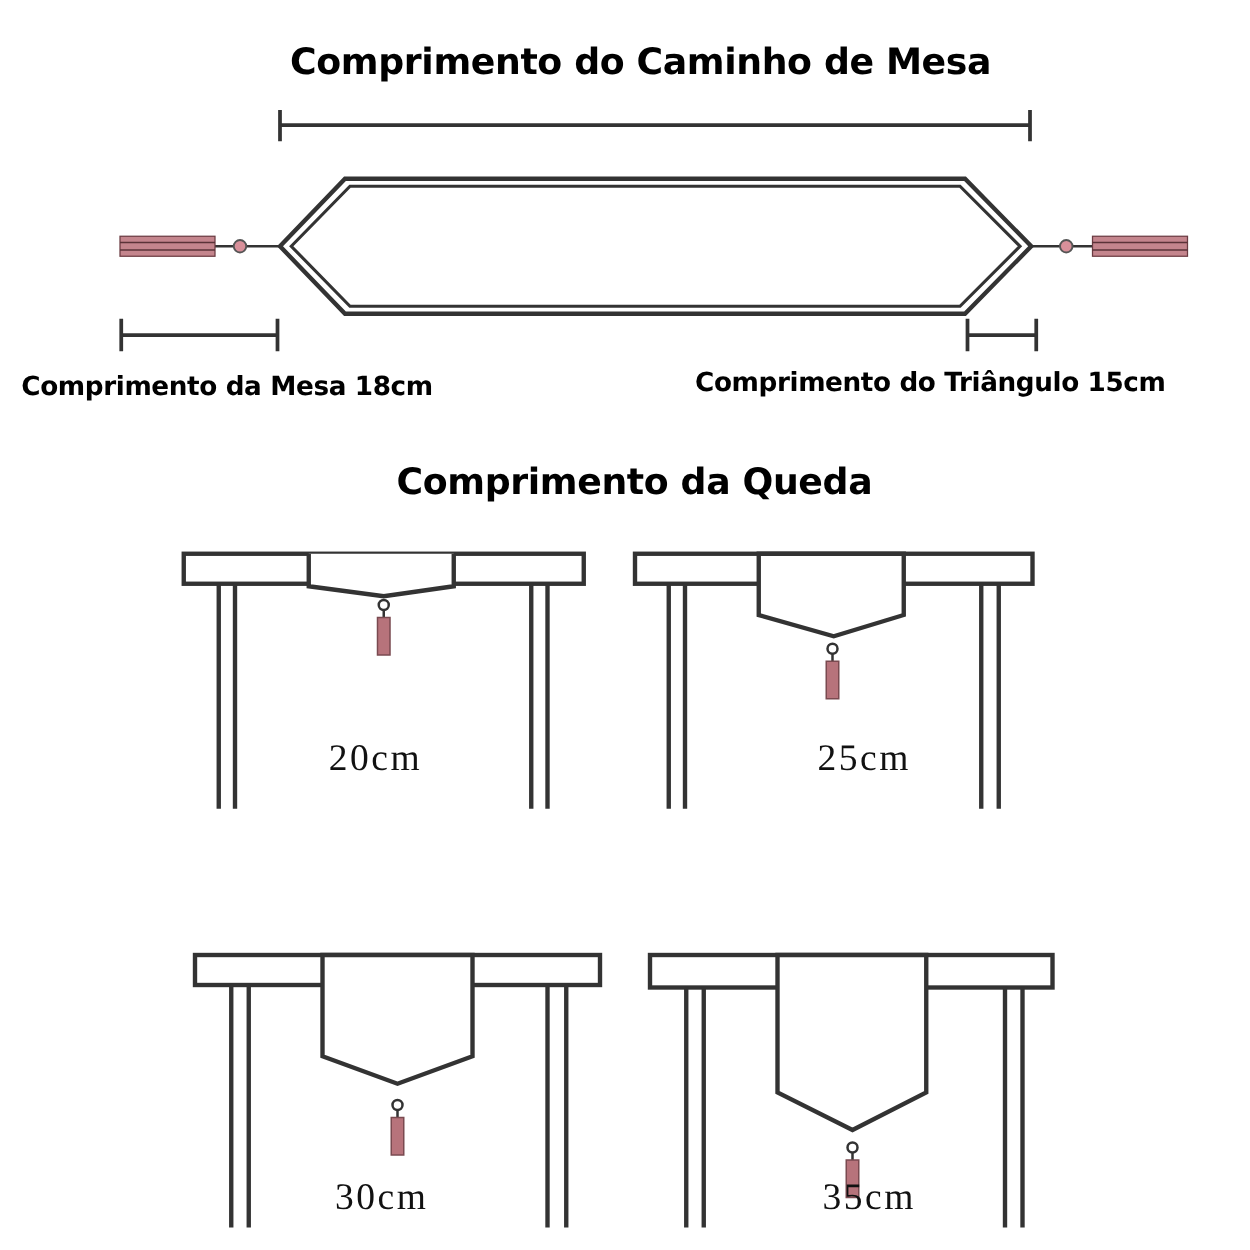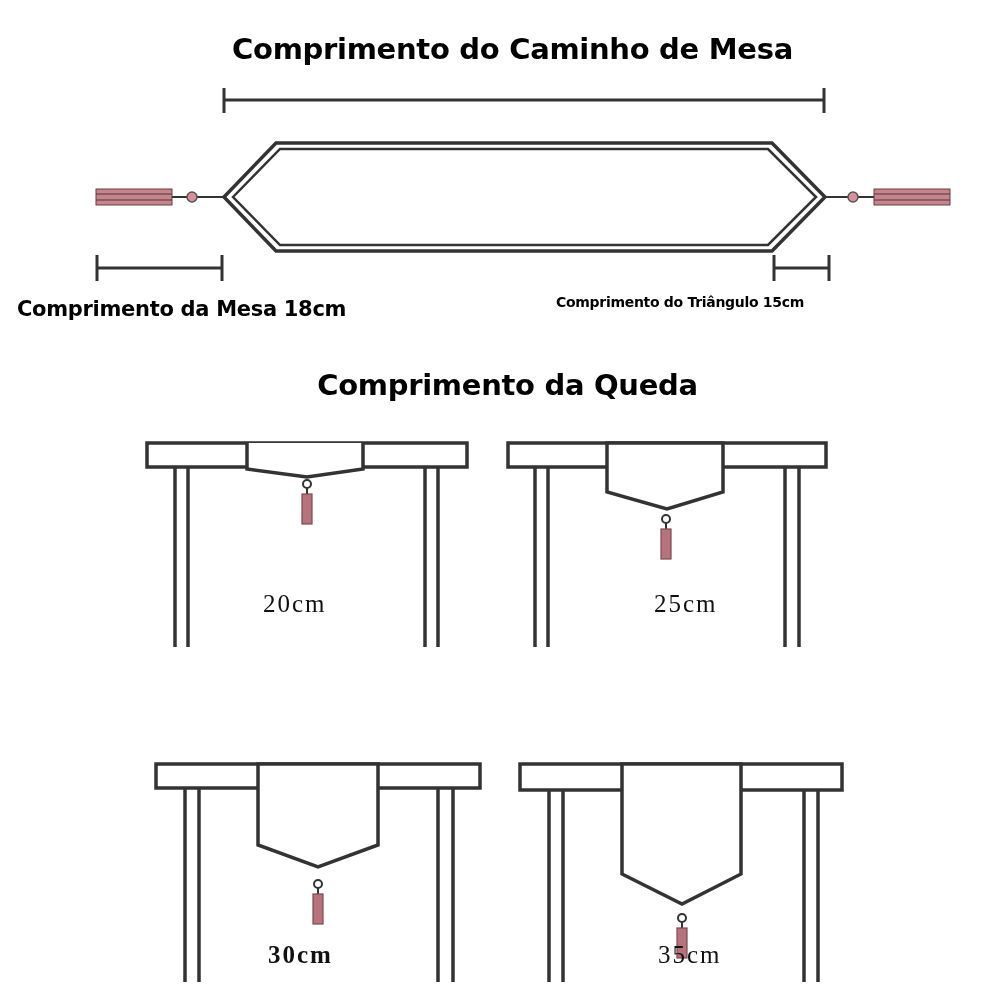--- a/index.html
+++ b/index.html
@@ -3,25 +3,25 @@
 <meta charset="utf-8">
 <style>
   html, body { margin: 0; padding: 0; background: #ffffff; }
   body { width: 1000px; height: 1000px; position: relative; overflow: hidden; }
   .label {
     position: absolute; font-family: "DejaVu Sans", "Liberation Sans", sans-serif;
     font-weight: bold; color: #000; white-space: nowrap; letter-spacing: -0.3px;
   }
   .title-main { left: 0; width: 1025px; top: 32px; font-size: 29px; text-align: center; }
   .label-tassel { left: 17px; top: 297px; font-size: 21px; }
-  .label-triangle { left: 556px; top: 294px; font-size: 14px; }
+  .label-triangle { left: 556px; top: 294px; font-size: 21px; }
   .title-drop { left: 0; width: 1015px; top: 368px; font-size: 29px; text-align: center; }
   .drop-label {
     position: absolute; font-family: "Liberation Serif", "DejaVu Serif", serif;
-    font-size: 25px; color: #111; letter-spacing: 2px; white-space: nowrap;
+    font-size: 30px; color: #111; letter-spacing: 2px; white-space: nowrap;
   }
   svg.diagram { position: absolute; left: 0; top: 0; }
 </style>
 </head>
 <body>
 
 <svg class="diagram" width="1000" height="1000" viewBox="0 0 1000 1000">
   <defs>
     <g id="tassel-v">
       <circle cx="0" cy="0" r="4" fill="#fff" stroke="#333" stroke-width="2"></circle>
@@ -110,14 +110,14 @@
   <use href="#tassel-v" x="682" y="918"></use>
 </svg>
 
 <div class="label title-main">Comprimento do Caminho de Mesa</div>
 <div class="label label-tassel">Comprimento da Mesa 18cm</div>
 <div class="label label-triangle">Comprimento do Triângulo 15cm</div>
 <div class="label title-drop">Comprimento da Queda</div>
 
 <div class="drop-label" style="left:263px; top:590px;">20cm</div>
 <div class="drop-label" style="left:622px; top:590px;margin-left:32px;">25cm</div>
-<div class="drop-label" style="left:268px; top:941px;font-weight:bold;">30cm</div>
+<div class="drop-label" style="left:268px; top:941px;">30cm</div>
 <div class="drop-label" style="left:658px; top:941px;">35cm</div>
 
 </body></html>

